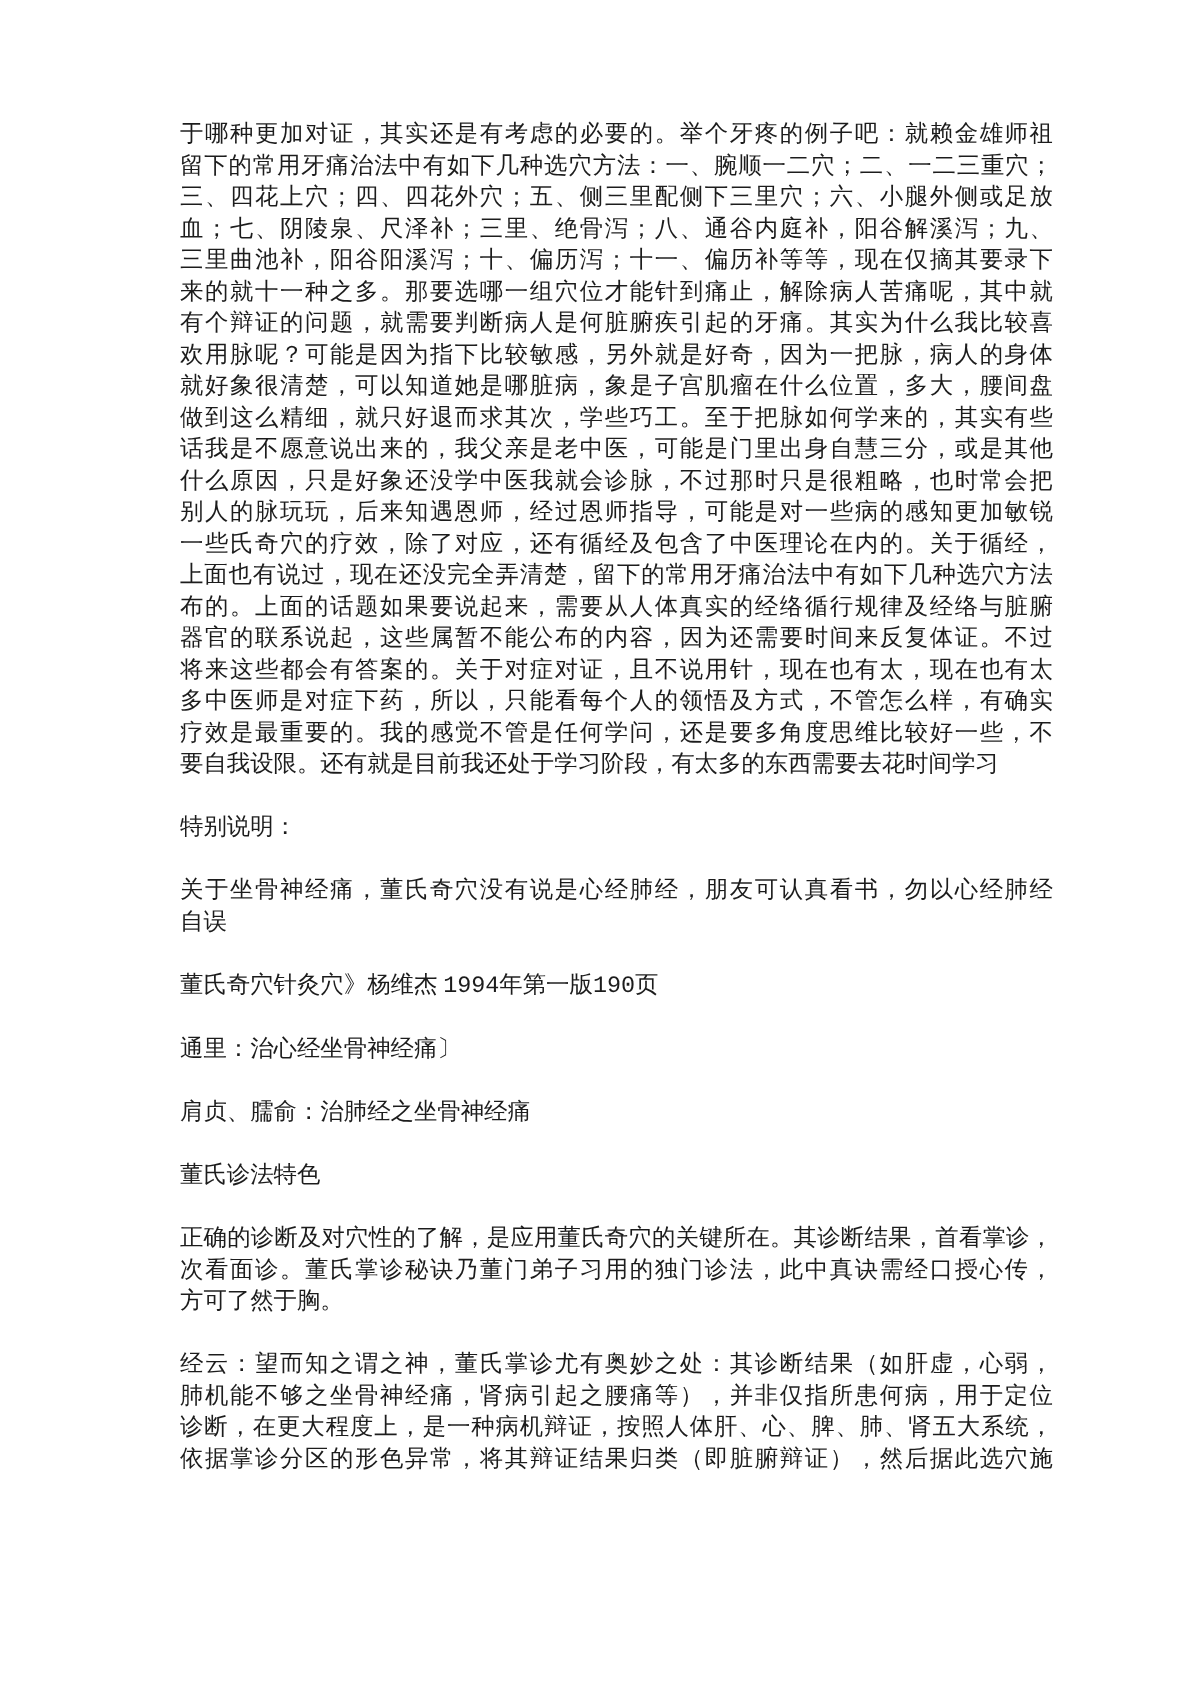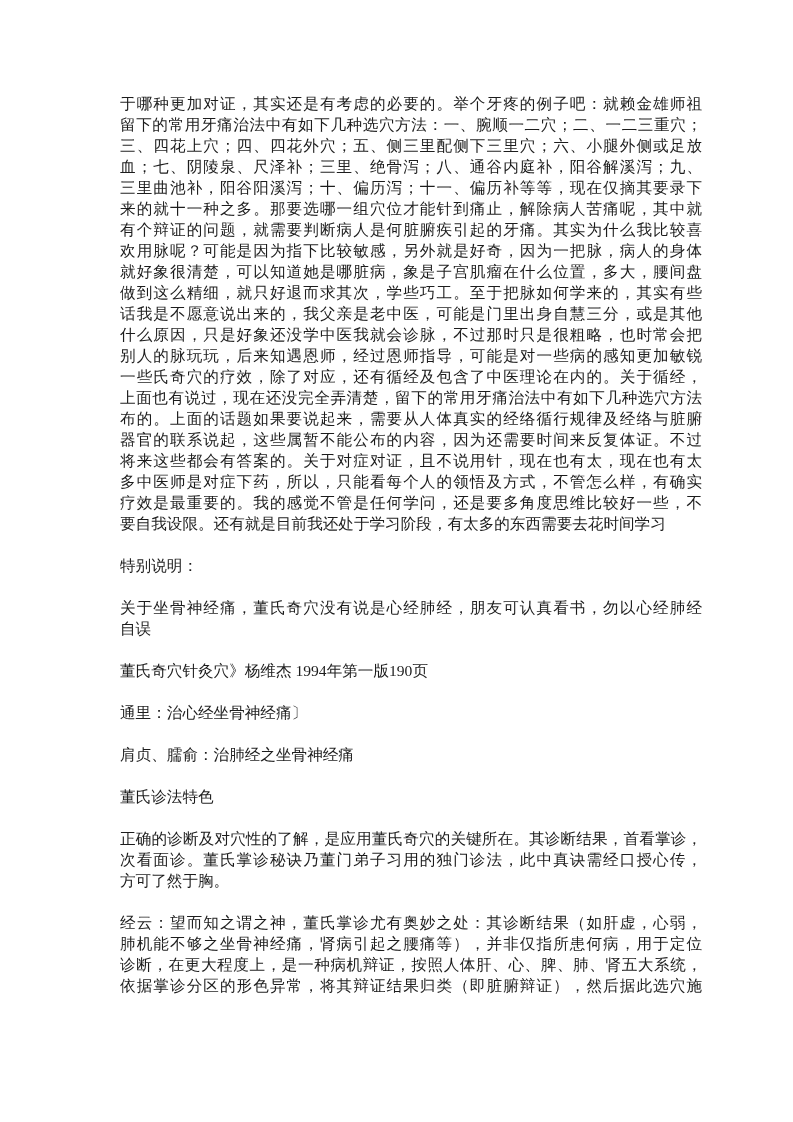--- a/index.html
+++ b/index.html
@@ -10,39 +10,39 @@
   .page {
     position: relative;
     width: 793px;
     height: 1122px;
     background: #ffffff;
     overflow: hidden;
   }
   .text-block {
     position: absolute;
     left: 120px;
-    top: 93px;
+    top: 79px;
     width: 582px;
     font-family: "Liberation Serif", "DejaVu Serif", serif;
     font-size: 15.6px;
     line-height: 21px;
     color: #1c1c1c;
   }
   .paragraph {
     margin: 0 0 21px 0;
   }
   .line {
     text-align: justify;
     white-space: normal;
   }
   .line.fill {
     text-align-last: justify;
   }
   .run-digits {
-    font-family: Liberation Serif, serif;
+    font-family: Liberation Mono, monospace;
   }
 </style>
 </head>
 <body>
 
 <div class="page">
   <div class="text-block" style="color: rgb(28, 28, 28);">
       <div class="paragraph">
         <div class="line fill">于哪种更加对证，其实还是有考虑的必要的。举个牙疼的例子吧：就赖金雄师祖</div>
         <div class="line fill">留下的常用牙痛治法中有如下几种选穴方法：一、腕顺一二穴；二、一二三重穴；</div>

